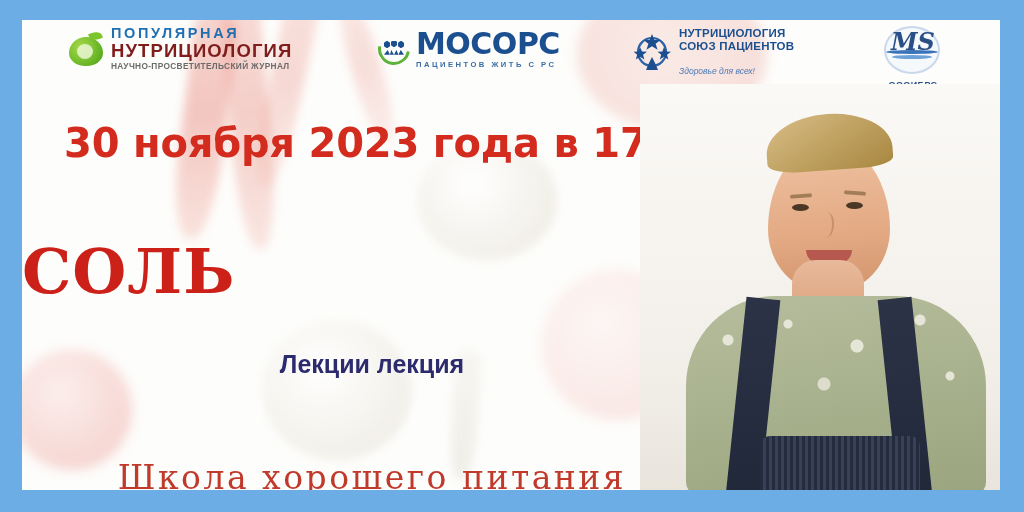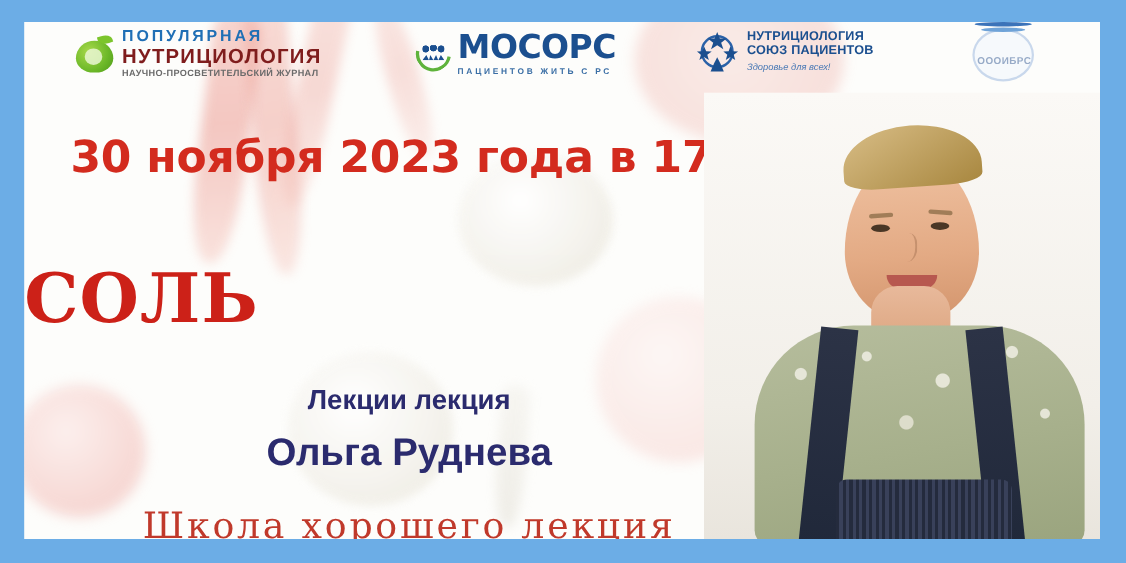--- a/index.html
+++ b/index.html
@@ -95,21 +95,21 @@
   }
   .mos-l2{
     font-size:7.6px;color:#3a6ea5;letter-spacing:2.5px;margin-top:2px;font-weight:bold;
   }
   
   .logo-vsp{left:610px;top:7px;}
   .vsp-mark{width:40px;height:38px;margin-right:7px;position:relative;flex:0 0 auto;}
   .vsp-txt{line-height:1.12;}
   .vsp-l1{font-size:11.5px;font-weight:bold;color:#1b4f8f;letter-spacing:.2px;}
   .vsp-l2{font-size:11.5px;font-weight:bold;color:#1b4f8f;letter-spacing:.2px;}
-  .vsp-l3{font-size:8.5px;color:#4a79b5;margin-top:4px;font-style:italic;}
+  .vsp-l3{font-size:8.5px;color:#4a79b5;margin-top:14px;font-style:italic;}
   
   .logo-ms{left:848px;top:4px;}
   .ms-wrap{text-align:center;position:relative;width:86px;}
   .ms-circle{
     position:absolute;left:14px;top:2px;width:52px;height:44px;border-radius:50%;
     border:2px solid #c9d8ec;background:rgba(240,246,253,.55);
   }
   .ms-letters{
     position:relative;font-family:"DejaVu Serif",serif;font-style:italic;
     font-size:24px;font-weight:bold;color:#2a4f86;line-height:1;padding-top:6px;
@@ -289,34 +289,34 @@
         <div class="vsp-txt">
           <div class="vsp-l1">НУТРИЦИОЛОГИЯ</div>
           <div class="vsp-l2">СОЮЗ ПАЦИЕНТОВ</div>
           <div class="vsp-l3">Здоровье для всех!</div>
         </div>
       </div>
 
       <div class="logo logo-ms">
         <div class="ms-wrap">
           <div class="ms-circle"></div>
+          <div class="ms-letters">MS</div>
           <div class="ms-wave">
               <i></i>
               <i></i>
             </div>
           <div class="ms-sub">ОООИБРС</div>
         </div>
       </div>
     </div>
 
     <div class="date">30 ноября 2023 года в 17:00 (мск)</div>
     <div class="topic">СОЛЬ</div>
     <div class="reads-by">Лекции лекция</div>
-    <div class="speaker">Ольга Руднева</div>
-    <div class="slogan">Школа хорошего лекция</div>
+    <div class="slogan">Школа хорошего питания</div>
 
     <div class="photo">
       <div class="ph-bg"></div>
       <div class="ph-hair"></div>
       <div class="ph-head"></div>
       <div class="ph-hair2"></div>
       <div class="ph-brow l"></div>
       <div class="ph-brow r"></div>
       <div class="ph-eye l"></div>
       <div class="ph-eye r"></div>

